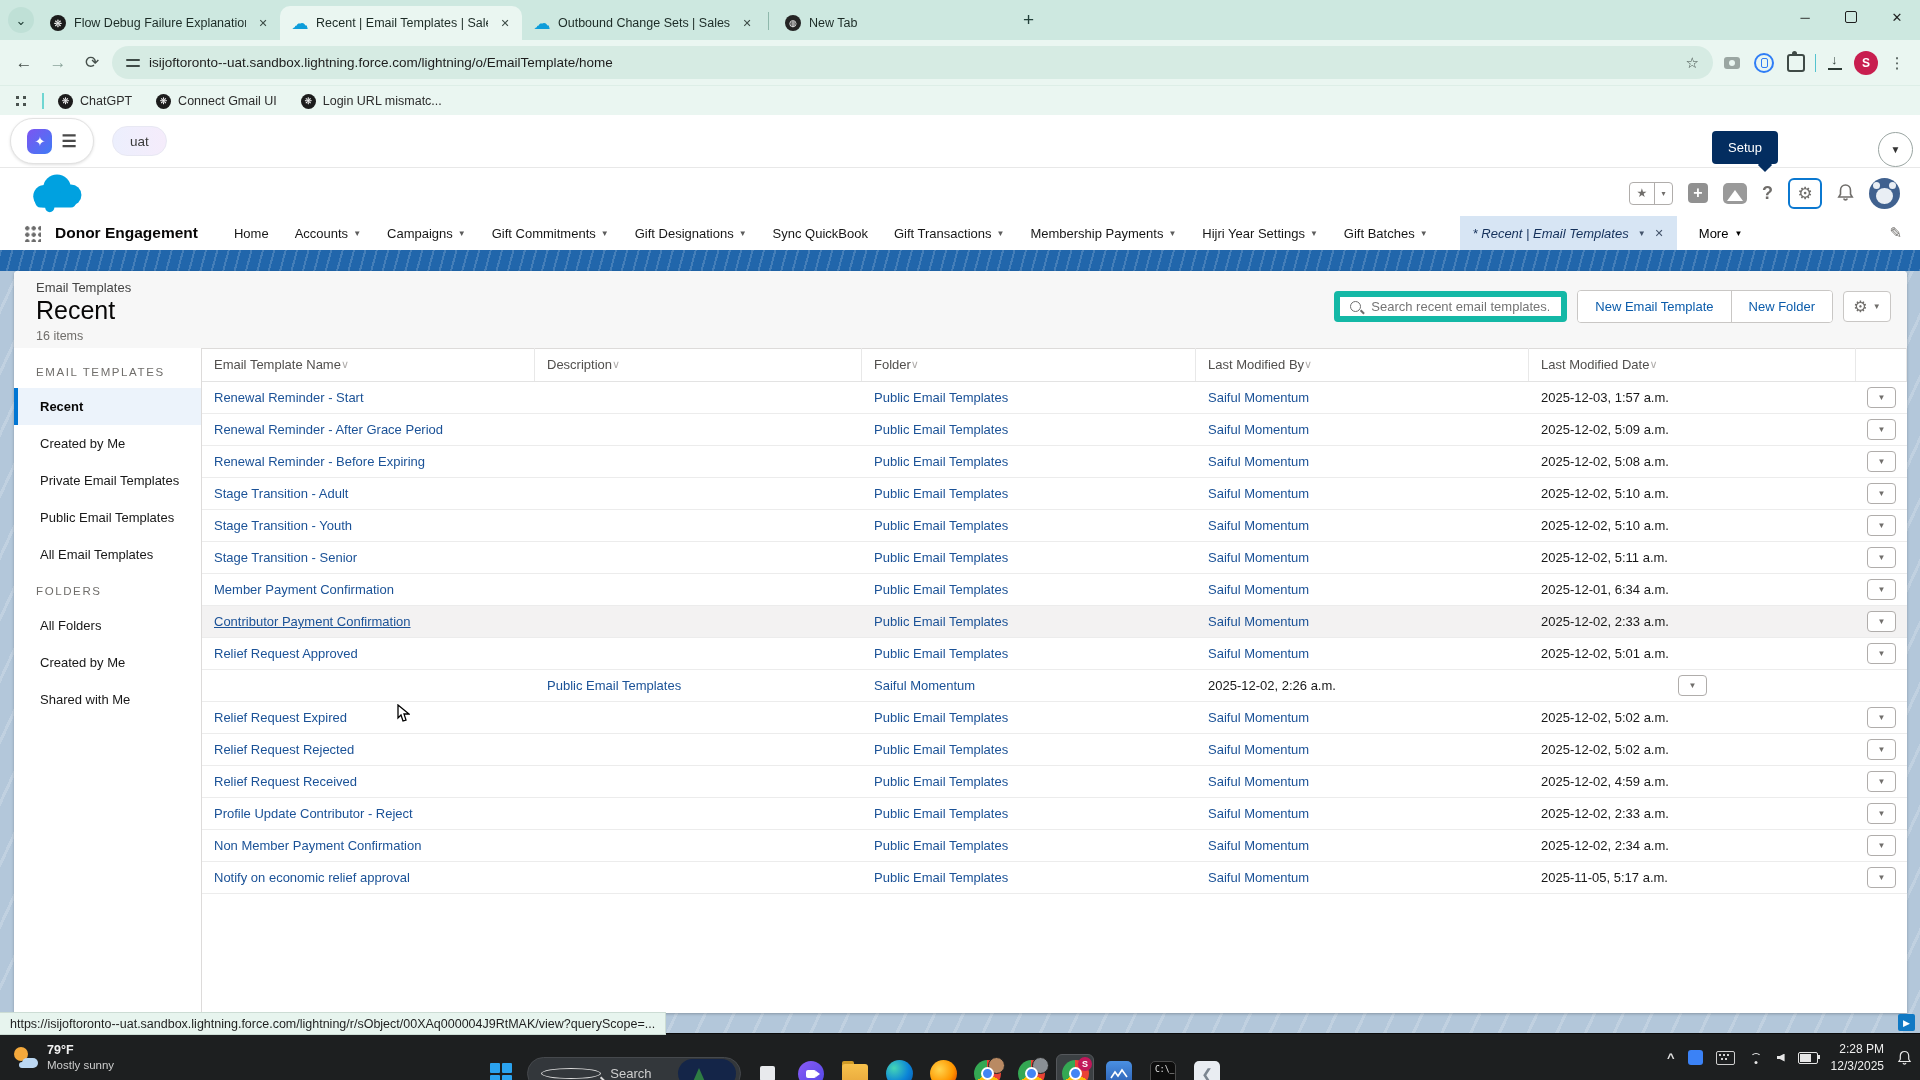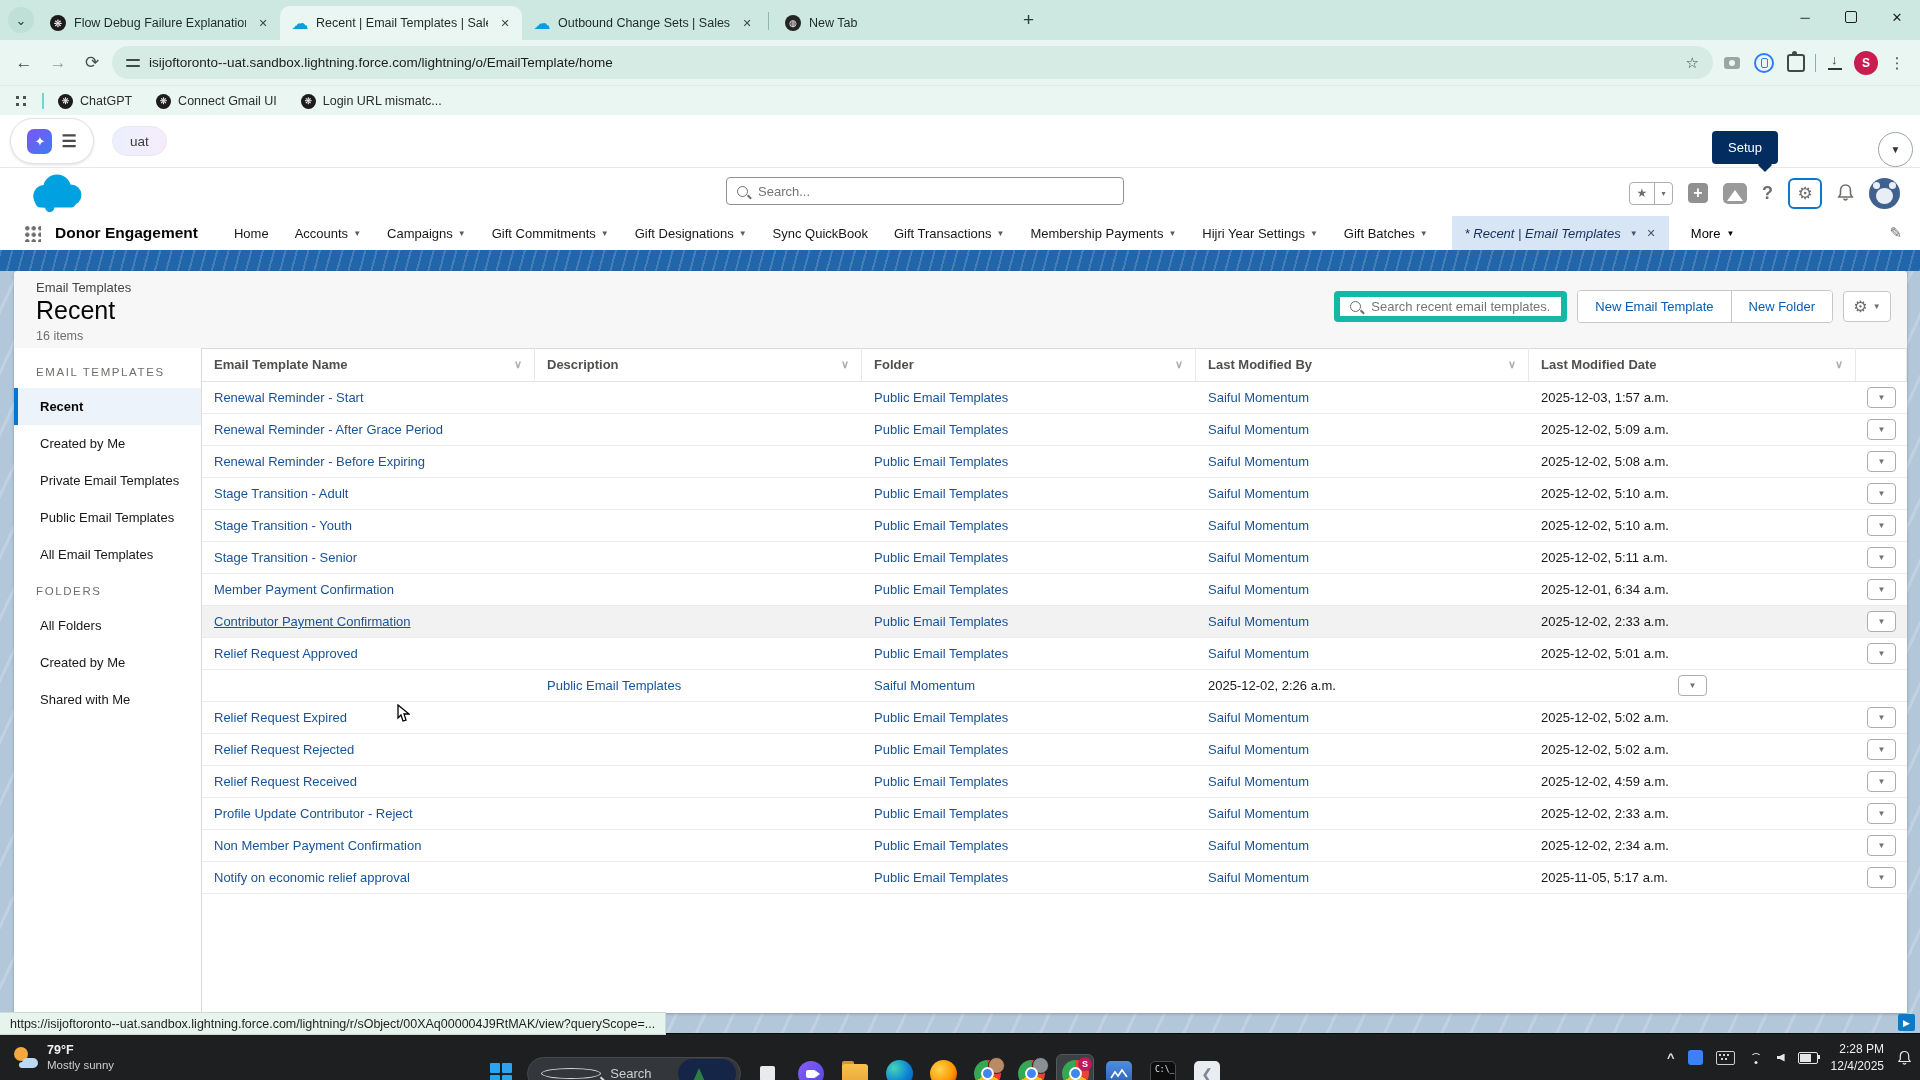--- a/index.html
+++ b/index.html
@@ -84,21 +84,21 @@
   #setup-tip:after{content:"";position:absolute;bottom:-6px;left:72%;width:10px;height:10px;background:#032d60;transform:rotate(45deg);}
   #float-caret{position:absolute;left:1878px;top:132px;width:33px;height:33px;border-radius:50%;background:#fff;border:1px solid #9aa5a2;display:flex;align-items:center;justify-content:center;color:#333;font-size:10px;z-index:5;}
 
   
   #sfnav{position:absolute;top:216px;left:0;right:0;height:34px;background:#fff;display:flex;align-items:center;padding-left:24px;box-sizing:border-box;}
   .waffle{width:17px;height:17px;background-image:radial-gradient(#6b6b6b 1.9px,transparent 2.3px);background-size:6.5px 6.5px;margin-right:14px;flex:0 0 17px;}
   #appname{font-size:15.5px;font-weight:700;color:#080707;margin-right:36px;white-space:nowrap;}
   #navitems{display:flex;align-items:center;gap:26px;}
   .navitem{display:flex;align-items:center;gap:5px;font-size:13px;color:#181818;white-space:nowrap;}
   .navitem .caret{font-size:8px;color:#5c5c5c;}
-  #temptab{margin-left:24px;height:34px;background:#d7e5f4;display:flex;align-items:center;gap:9px;padding:0 13px;font-size:13px;font-style:italic;color:#14305a;white-space:nowrap;}
+  #temptab{margin-left:32px;height:34px;background:#d7e5f4;display:flex;align-items:center;gap:9px;padding:0 13px;font-size:13px;font-style:italic;color:#14305a;white-space:nowrap;}
   #temptab .caret{font-size:8px;font-style:normal;color:#44546b;}
   #temptab .x{font-size:11px;font-style:normal;color:#44546b;}
   #morebtn{margin-left:22px;display:flex;align-items:center;gap:6px;font-size:13px;color:#000000;}
   #morebtn .caret{font-size:8px;}
   #navpencil{margin-left:auto;margin-right:18px;color:#706e6b;font-size:15px;}
   #blueband{position:absolute;top:250px;left:0;right:0;height:21px;background:#2166ab;
     background-image:repeating-linear-gradient(105deg,rgba(255,255,255,.16) 0 2px,transparent 2px 11px);}
 
   
   #card{position:absolute;left:14px;top:271px;width:1893px;bottom:67px;background:#fff;border-radius:4px 4px 0 0;box-shadow:0 1px 3px rgba(0,0,0,.25);}
@@ -116,21 +116,21 @@
 
   #listbody{position:absolute;top:77px;left:0;right:0;bottom:0;display:flex;overflow:hidden;}
   #sidebar{width:188px;flex:0 0 188px;border-right:1px solid #dddbda;padding-top:6px;box-sizing:border-box;background:#fff;}
   .side-header{font-size:11.5px;color:#706e6b;letter-spacing:.14em;padding:12px 0 10px 22px;}
   .side-item{height:37px;display:flex;align-items:center;padding-left:22px;font-size:13px;color:#181818;border-left:4px solid transparent;box-sizing:border-box;}
   .side-item.active{background:#ecf3fb;border-left:4px solid #0176d3;font-weight:700;color:#080707;}
 
   #tablewrap{flex:1;position:relative;}
   .tgrid{display:grid;grid-template-columns:333px 327px 334px 333px 327px 1fr;}
   #thead{height:33px;border-bottom:1px solid #e3e3e3;}
-  .th{display:flex;align-items:center;justify-content:space-between;padding:0 12px;font-size:13px;font-weight:700;color:#514f4d;border-right:1px solid #e8e8e8;white-space:nowrap;overflow:hidden;}
+  .th{display:flex;align-items:center;justify-content:flex-start;padding:0 12px;font-size:13px;font-weight:400;color:#514f4d;border-right:1px solid #e8e8e8;white-space:nowrap;overflow:hidden;}
   .th .colcaret{color:#b0adab;font-size:11px;}
   .trow{height:31px;border-bottom:1px solid #ececec;align-items:center;}
   .trow.hovered{background:#f3f2f2;}
   .td{padding:0 12px;font-size:13px;white-space:nowrap;overflow:hidden;display:flex;align-items:center;height:31px;box-sizing:border-box;}
   .td a{color:#1b5297;text-decoration:none;}
   .trow.hovered .td.name a{text-decoration:underline;}
   .td.date{color:#181818;}
   .td.action{justify-content:center;padding:0;}
   .rowbtn{width:27px;height:19px;border:1px solid #b0adab;border-radius:4px;background:#fff;display:flex;align-items:center;justify-content:center;font-size:8px;color:#706e6b;}
   #cursor{position:absolute;left:188px;top:356px;z-index:4;}
@@ -293,24 +293,20 @@
   <div id="sfheader">
     <div id="sflogo">
       <svg width="66" height="44" viewBox="0 0 100 66">
         <circle cx="28" cy="38" r="17" fill="#00a1e0"></circle>
         <circle cx="47" cy="26" r="21" fill="#00a1e0"></circle>
         <circle cx="68" cy="36" r="16" fill="#00a1e0"></circle>
         <rect x="14" y="38" width="62" height="17" rx="8" fill="#00a1e0"></rect>
         <circle cx="36" cy="55" r="7" fill="#00a1e0"></circle>
       </svg>
     </div>
-    <div id="gsearch">
-      <span class="mag"></span>
-      <input type="text" placeholder="Search..." style="">
-    </div>
     <div id="sficons">
       <div class="fav-combo">
         <span class="fc-star">★</span>
         <span class="fc-car">▾</span>
       </div>
       <div class="plus-sq">+</div>
       <div class="trail"></div>
       <div class="help-q">?</div>
       <div class="setup-gear">⚙</div>
       <div class="bell-ic">
@@ -783,21 +779,21 @@
       <span class="tray-kbd"></span>
       <span class="wifi">
           <i></i>
           <i></i>
           <b></b>
         </span>
       <span class="vol"></span>
       <span class="batt"></span>
       <span id="clock">
         <div>2:28 PM</div>
-        <div>12/4/2025</div>
+        <div>12/3/2025</div>
       </span>
       <span class="tray-bell">
         <svg width="15" height="16" viewBox="0 0 15 16">
             <path d="M7.5 1.5c-2.5 0-4.2 1.9-4.2 4.5v3.2L1.9 11.5h11.2L11.7 9.2V6c0-2.6-1.7-4.5-4.2-4.5z" fill="none" stroke="#e6e6e6" stroke-width="1.2"></path>
             <path d="M6 13a1.6 1.6 0 0 0 3 0" fill="none" stroke="#e6e6e6" stroke-width="1.2"></path>
           </svg>
       </span>
     </div>
   </div>
 </div>

